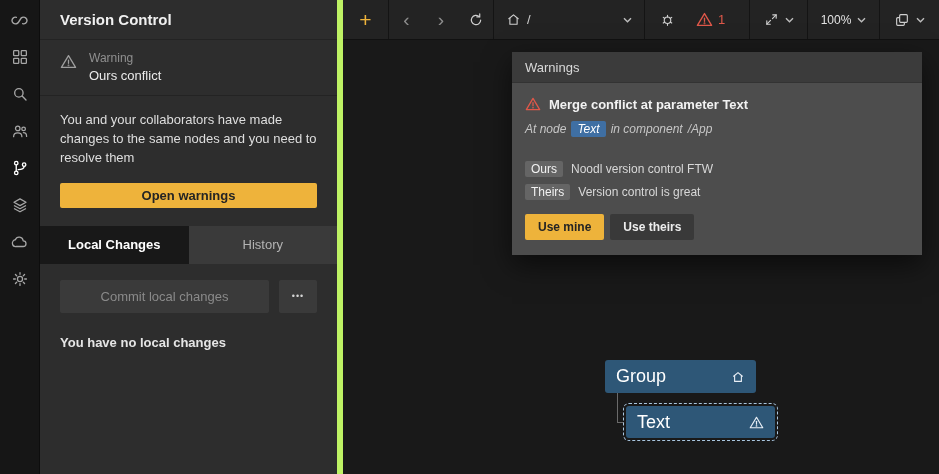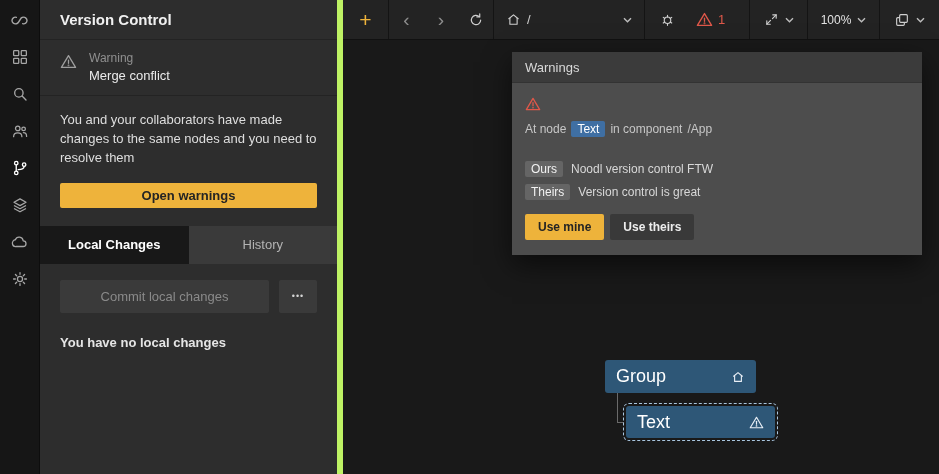--- a/index.html
+++ b/index.html
@@ -96,21 +96,21 @@
   }
   .popup-header {
     height:31px; background:#3b3b3b; display:flex; align-items:center;
     padding:0 13px; font-size:13px; color:#d9d9d9; border-bottom:1px solid #333;
   }
   .popup-body { padding:13px 13px 15px; }
   .pw-title-row { display:flex; align-items:center; gap:8px; }
   .pw-title-row .tri { color:#e0584a; }
   .pw-title { font-size:13px; font-weight:bold; color:#f2f2f2; }
   .pw-location { margin-top:9px; display:flex; align-items:center; gap:5px;
-    font-size:12px; color:#c6c6c6; }
+    font-size:12px; color:#c6c6c6;font-style:italic; }
   .node-token { background:#3f6fa3; color:#fff; padding:1px 6px; border-radius:2px; font-size:12px; }
   .pw-diff { display:flex; align-items:center; gap:8px; font-size:12px; color:#d8d8d8; }
   .pw-diff.first { margin-top:24px; }
   .pw-diff.second { margin-top:7px; }
   .diff-badge { background:#656565; color:#f2f2f2; padding:1px 6px; border-radius:2px; font-size:12px; }
   .pw-actions { margin-top:14px; display:flex; gap:6px; }
   .btn-yellow {
     background:#eeb33b; color:#242424; border:none; border-radius:2px;
     font-family:inherit; font-size:12px; font-weight:bold; padding:6px 13px; cursor:pointer;
   }
@@ -215,21 +215,21 @@
     <div class="warning-summary">
       <span class="tri">
         <svg viewBox="0 0 24 24" width="17" height="17" fill="none" stroke="currentColor" stroke-width="1.8" stroke-linejoin="round">
           <path d="M12 3.6 22 20.4H2Z"></path>
             <line x1="12" y1="10" x2="12" y2="14.6" stroke-linecap="round"></line>
             <circle cx="12" cy="17.4" r="0.4" fill="currentColor"></circle>
         </svg>
       </span>
       <div>
         <div class="ws-label">Warning</div>
-        <div class="ws-message">Merge conflict</div>
+        <div class="ws-message">Ours conflict</div>
       </div>
     </div>
 
     <p class="panel-desc">You and your collaborators have made changes to the same nodes and you need to resolve them</p>
 
     <button class="open-warnings-btn">Open warnings</button>
 
     <div class="tabs">
       <div class="tab active">Local Changes</div>
       <div class="tab inactive">History</div>
@@ -383,20 +383,21 @@
     <div class="popup-body">
 
       <div class="pw-title-row">
         <span class="tri">
           <svg viewBox="0 0 24 24" width="16" height="16" fill="none" stroke="currentColor" stroke-width="1.9" stroke-linejoin="round">
             <path d="M12 3.6 22 20.4H2Z"></path>
               <line x1="12" y1="10" x2="12" y2="14.6" stroke-linecap="round"></line>
               <circle cx="12" cy="17.4" r="0.4" fill="currentColor"></circle>
           </svg>
         </span>
+        <span class="pw-title">Merge conflict at parameter Text</span>
       </div>
 
       <div class="pw-location">
         <span>At node</span>
         <span class="node-token">Text</span>
         <span>in component</span>
         <span>/App</span>
       </div>
 
       <div class="pw-diff first">

